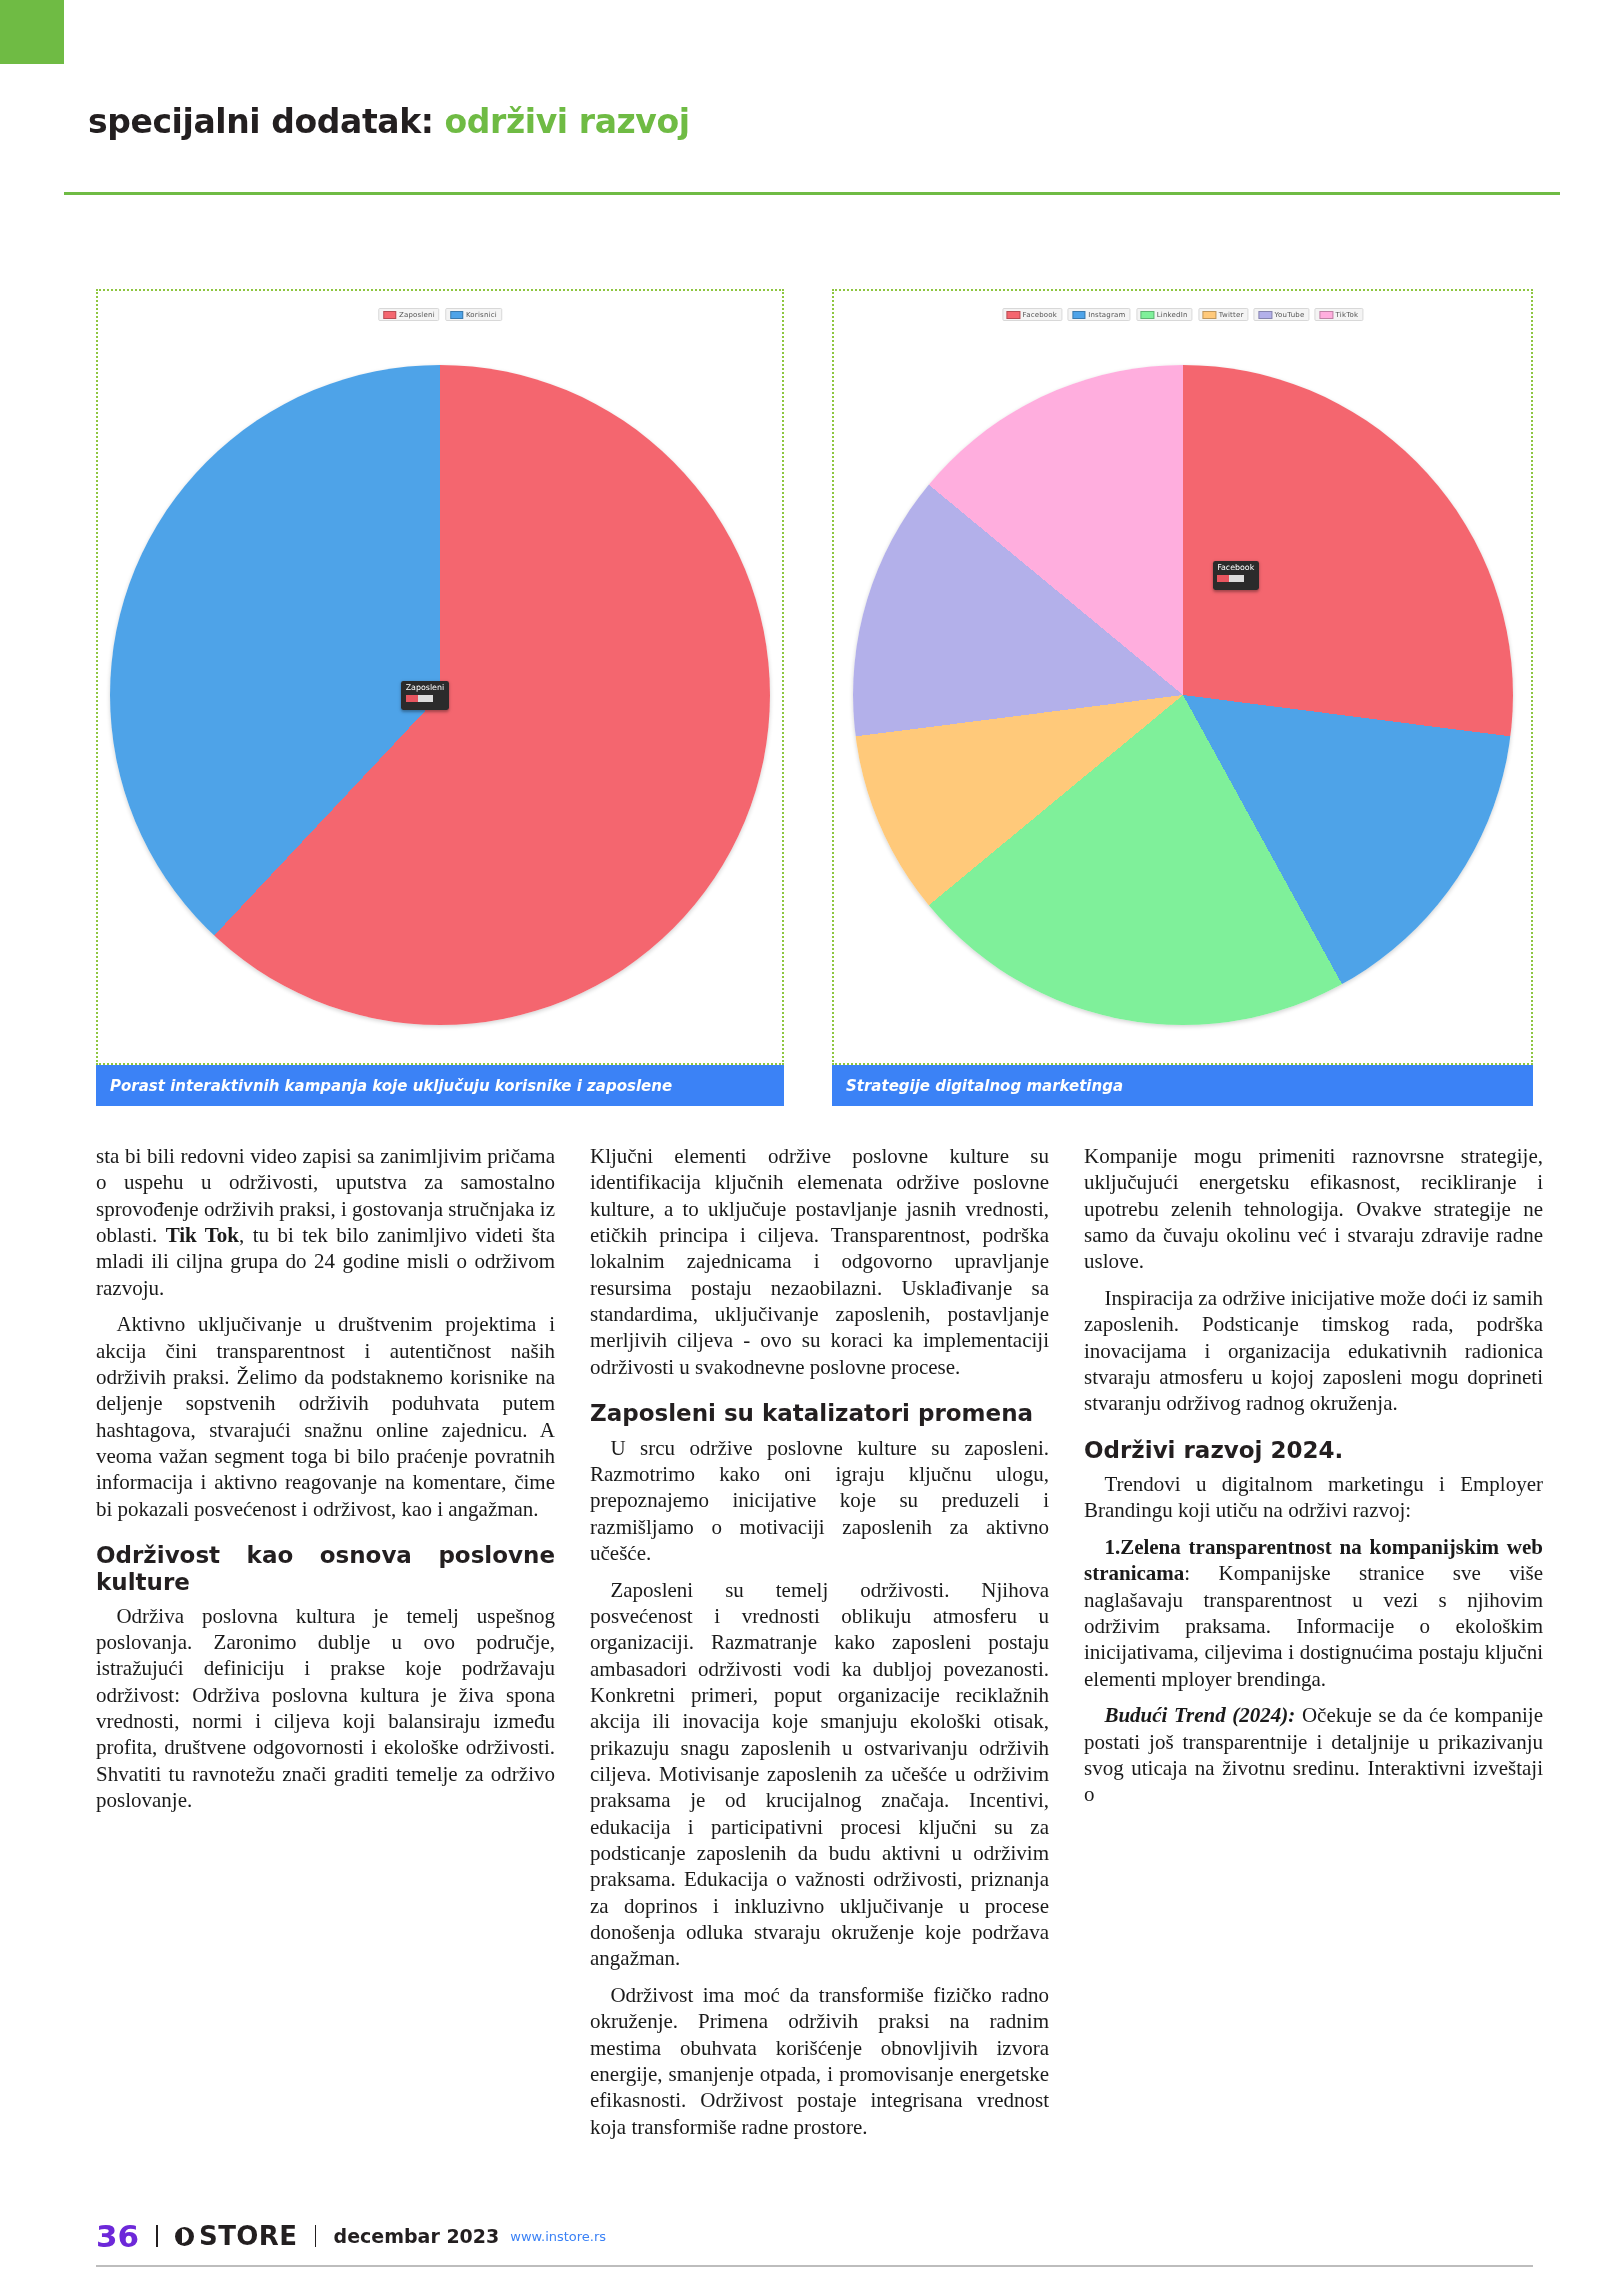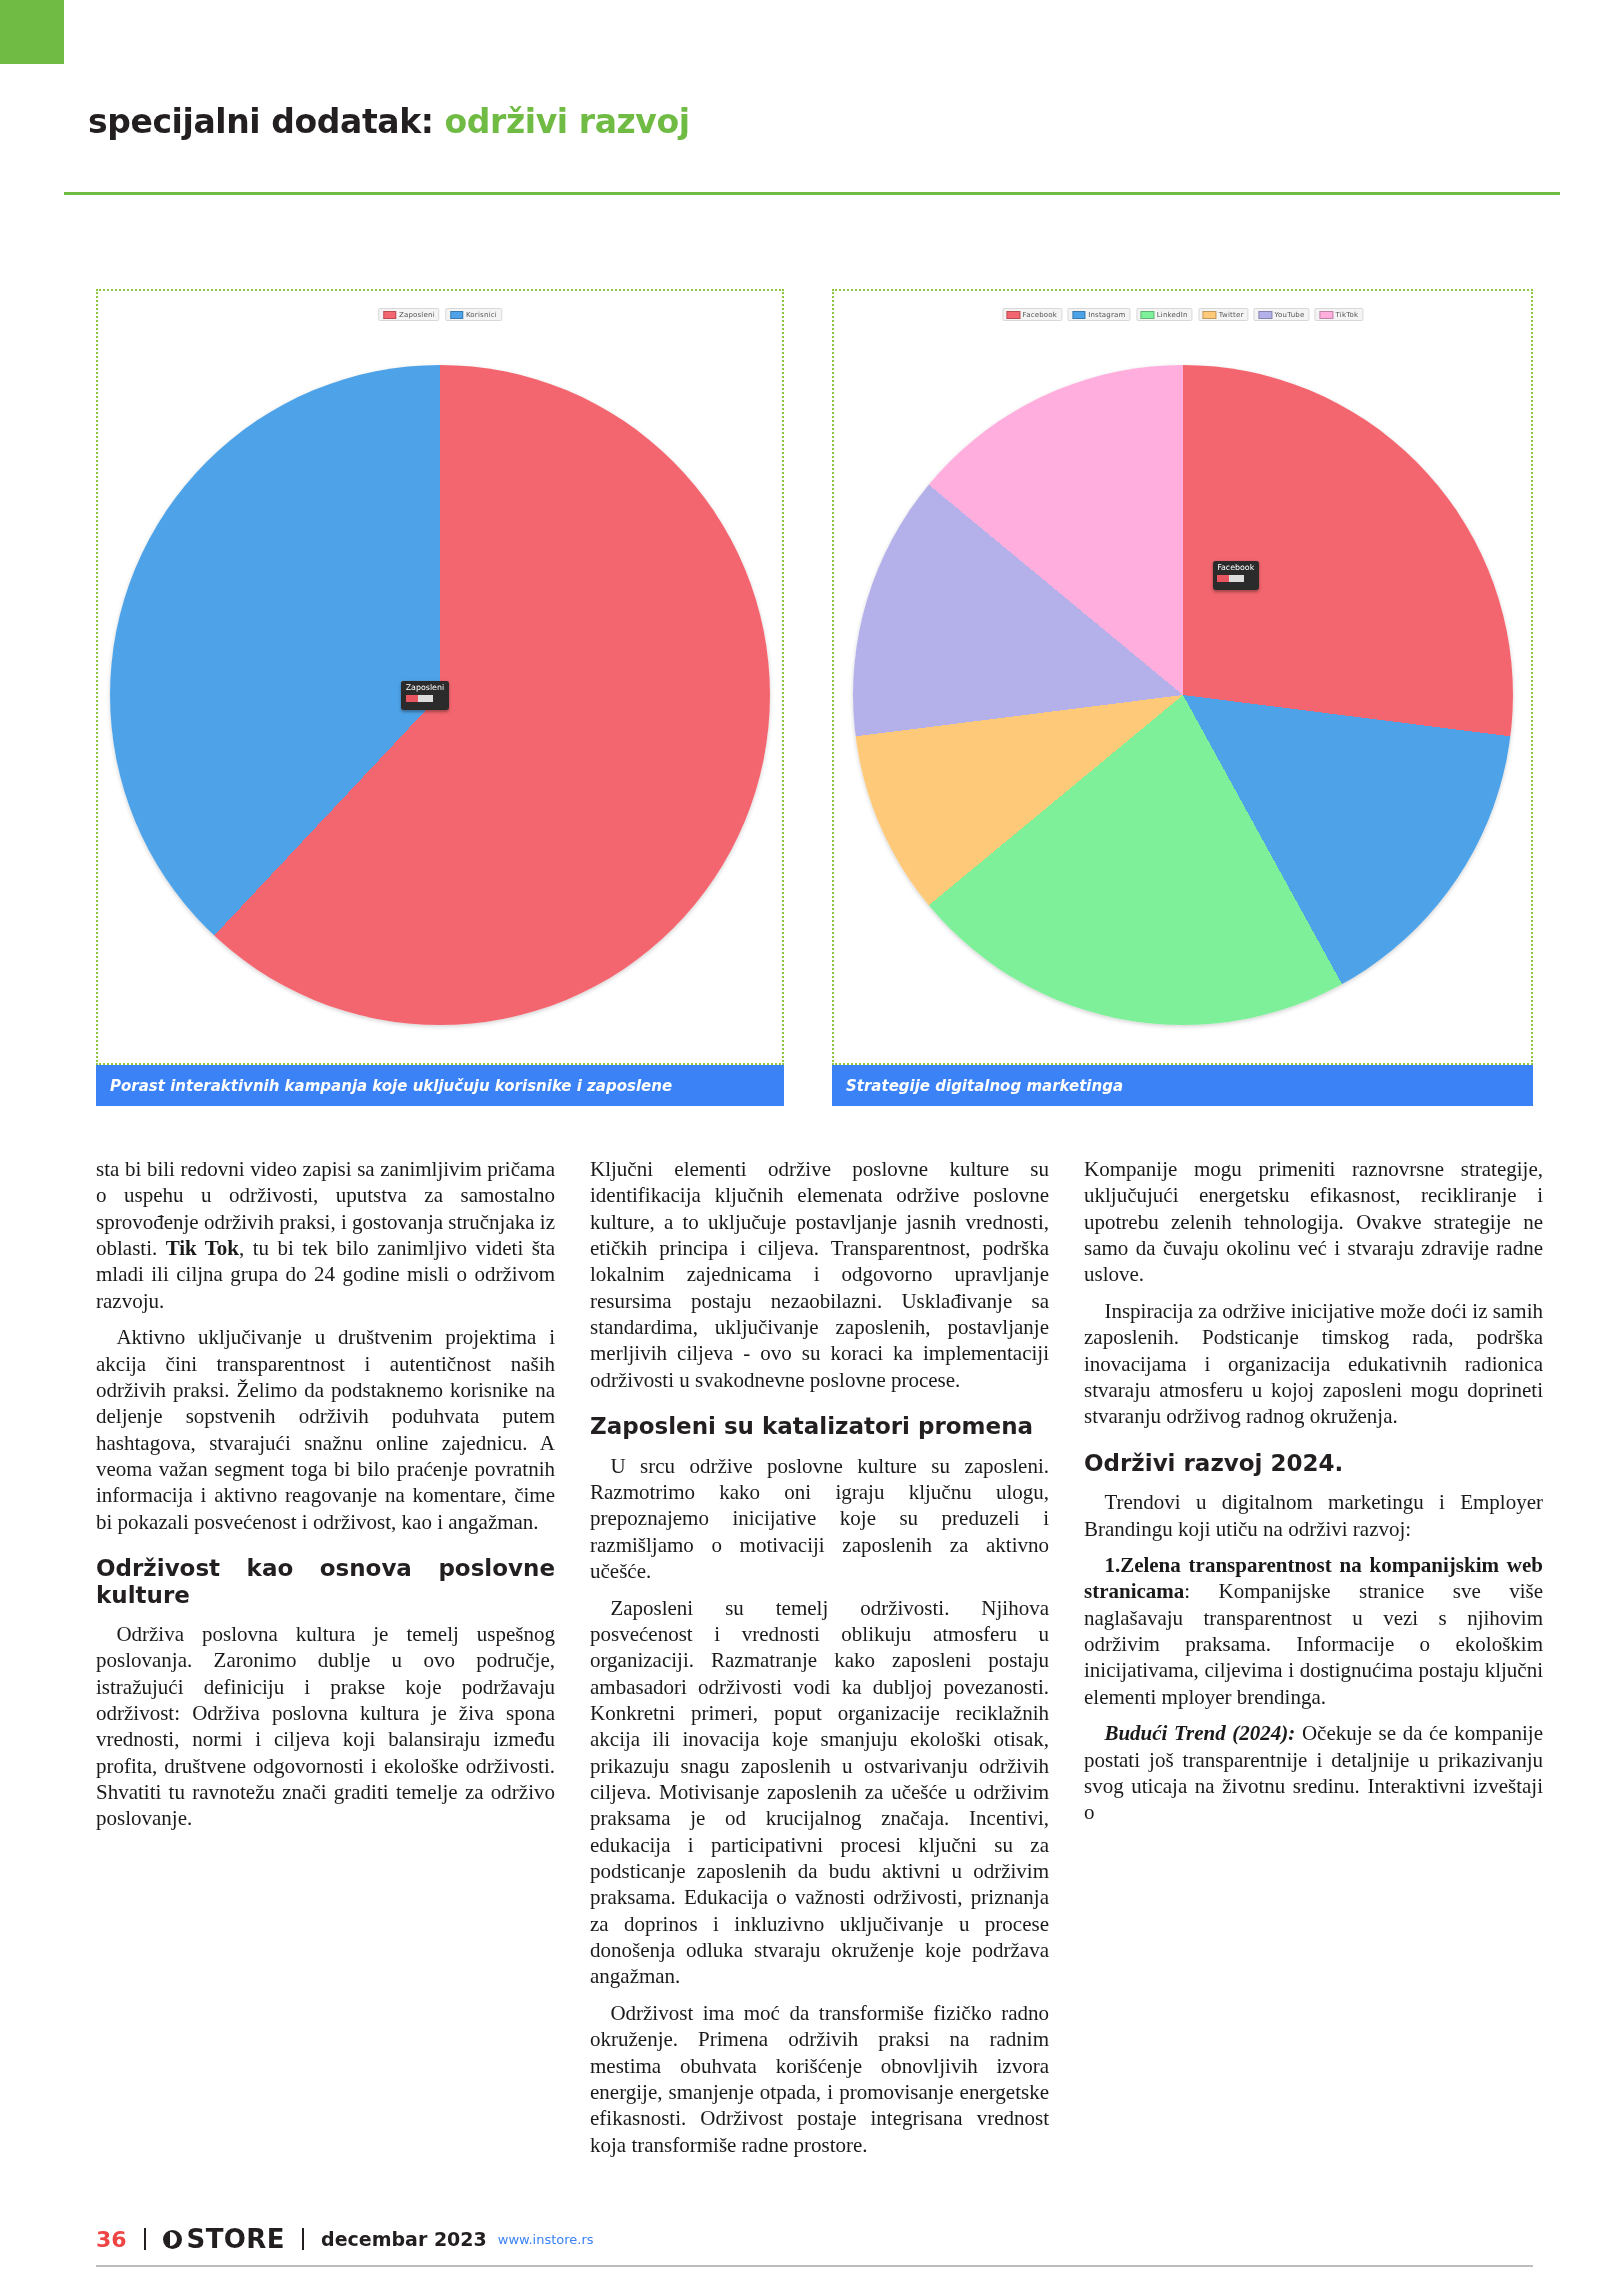--- a/index.html
+++ b/index.html
@@ -146,21 +146,21 @@
     gap: 35px;
   }
   .col {
     width: 459px;
     font-size: 21px;
     line-height: 1.255;
     color: #1a1a1a;
     text-align: justify;
     hyphens: auto;
   }
-  .col p { margin: 13px 0 0 0; text-indent: 20.4px; }
+  .col p { margin: 0 0 0 0; text-indent: 20.4px; }
   .col p.first { text-indent: 0; }
   .col p + p { margin-top: 10.2px; }
   h3.sub {
     font-family: "DejaVu Sans", sans-serif;
     font-weight: bold;
     font-size: 23px;
     line-height: 1.14;
     color: #231f20;
     margin: 20.4px 0 7.9px 0;
     text-indent: 0;
@@ -175,22 +175,22 @@
     position: absolute;
     left: 96px; bottom: 41px;
     width: 1437px;
     display: flex;
     align-items: center;
     gap: 11px;
     font-family: "DejaVu Sans", sans-serif;
   }
   .pageno {
     font-weight: bold;
-    font-size: 22px;
-    color: #ef4444;
+    font-size: 31px;
+    color: #6d28d9;
   }
   .f-div {
     width: 1.6px; height: 22px; background: #231f20; margin: 0 6.3px;
   }
   .store-mark {
     display: flex; align-items: center; gap: 4.7px;
     font-weight: bold; font-size: 26px; color: #231f20;
     letter-spacing: 0.4px;
   }
   .store-glyph {

